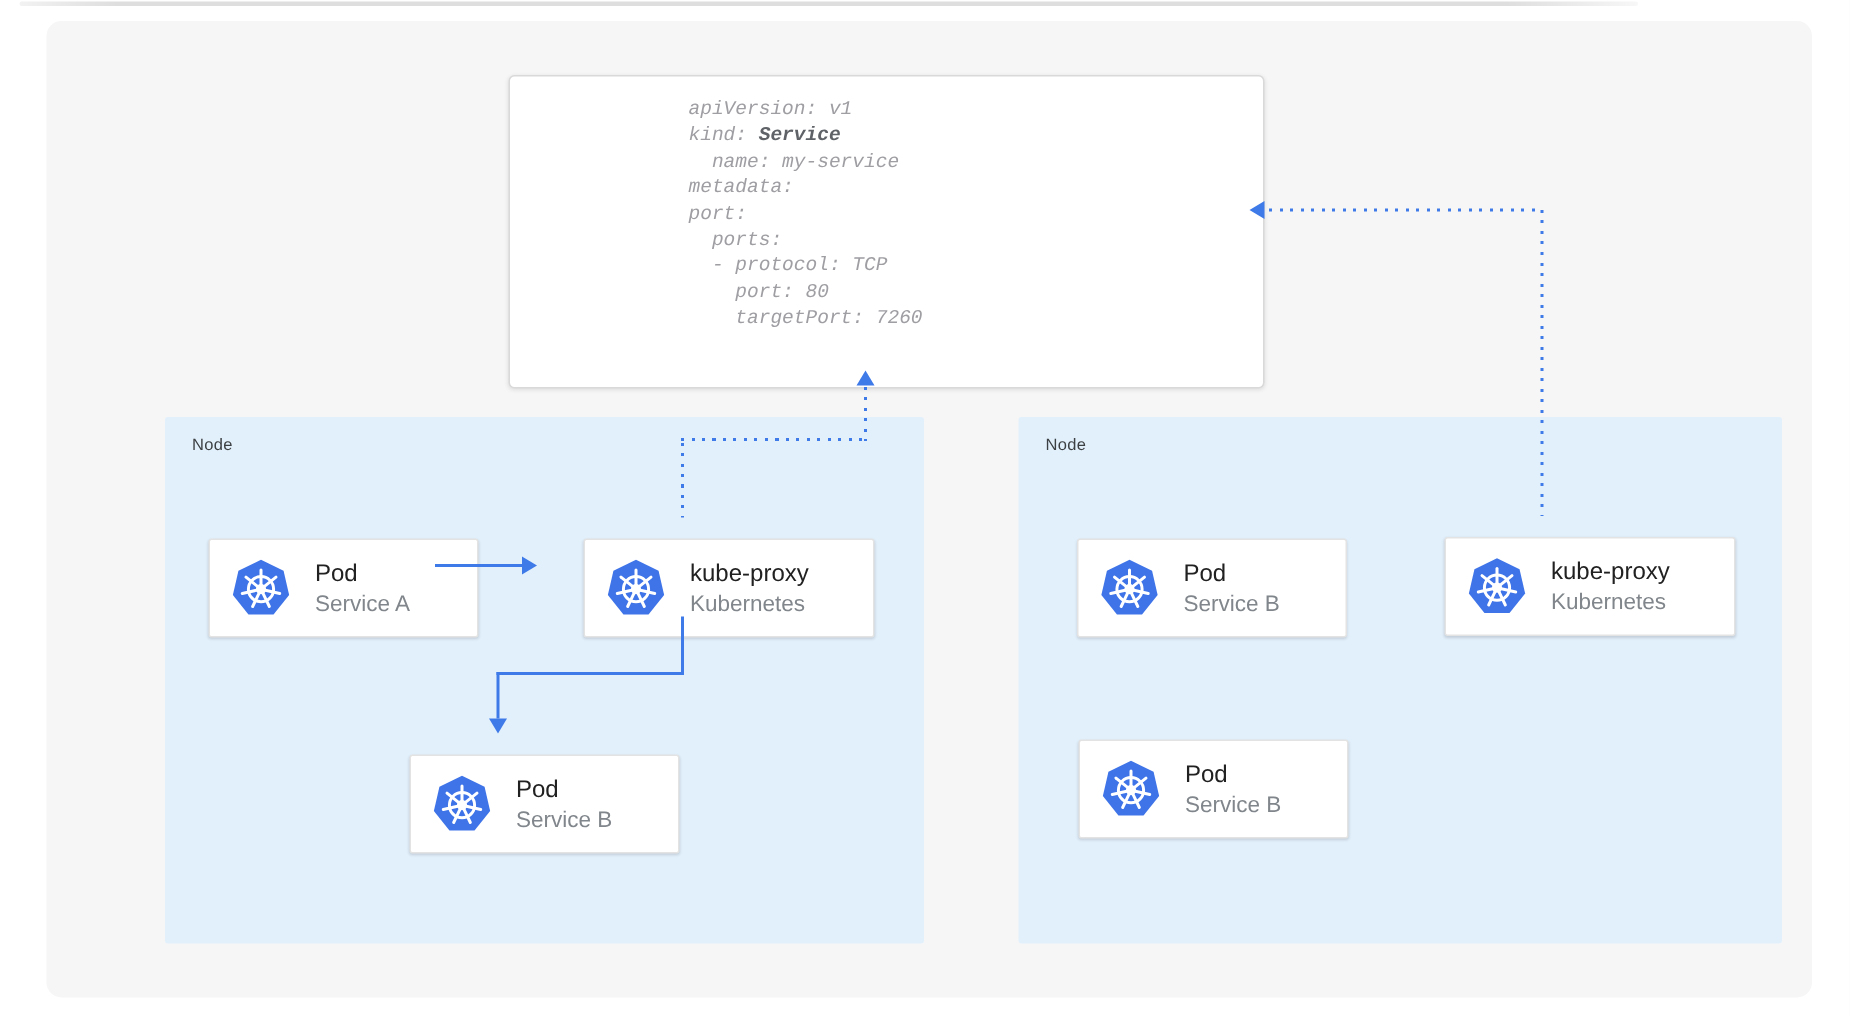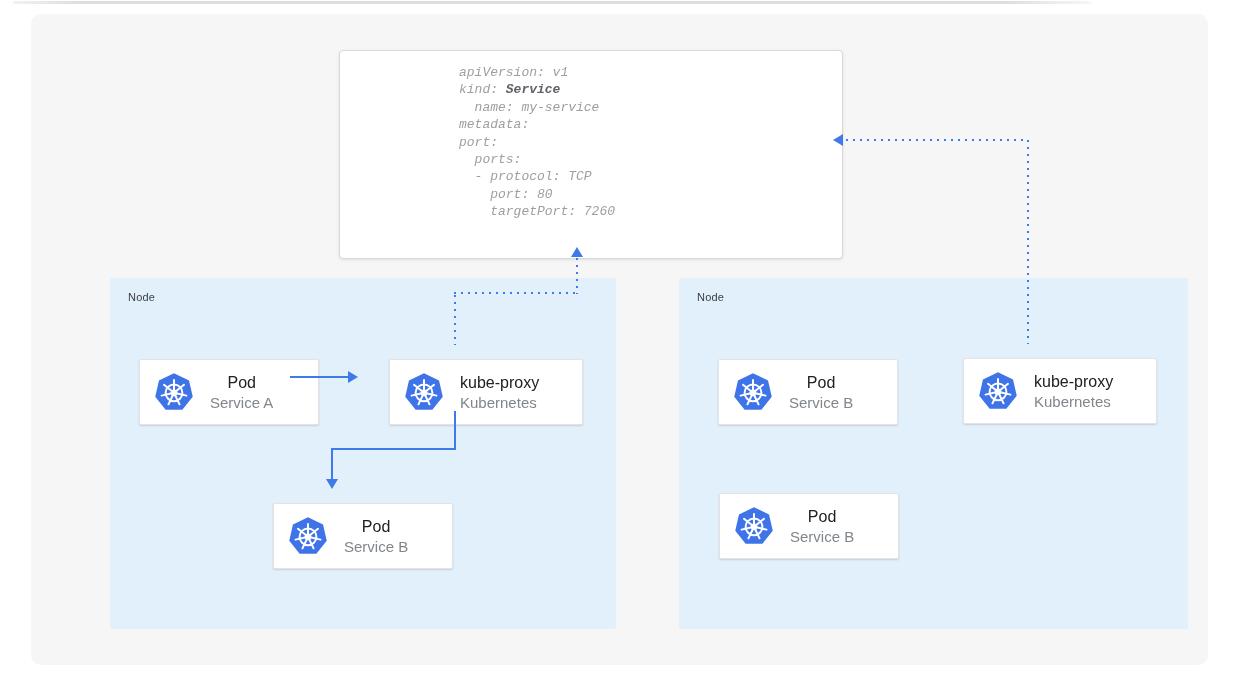--- a/index.html
+++ b/index.html
@@ -47,21 +47,21 @@
   }
   
   .card{
     position:absolute;height:66px;background:#ffffff;
     border:1px solid #e3e3e3;border-radius:2px;
     box-shadow:0 1px 2px rgba(0,0,0,.14);
     display:flex;align-items:center;padding-left:14px;gap:16px;
   }
   .k8s-icon{flex:0 0 auto;display:block;width:40px;height:40px;}
   .k8s-icon svg{width:40px;height:40px;display:block;}
-  .card-title{font-size:16px;font-weight:500;color:#212121;line-height:21px;text-align:center;}
+  .card-title{font-size:16px;font-weight:500;color:#212121;line-height:21px;}
   .card-sub{font-size:15px;color:#80868b;line-height:19px;}
   
   .seg{position:absolute;}
   .solid-h{height:2px;background:var(--blue);}
   .solid-v{width:2px;background:var(--blue);}
   .dot-h{height:2px;background-image:repeating-linear-gradient(to right,var(--blue) 0,var(--blue) 2px,transparent 2px,transparent 7px);}
   .dot-v{width:2px;background-image:repeating-linear-gradient(to bottom,var(--blue) 0,var(--blue) 2px,transparent 2px,transparent 7px);}
   .head{position:absolute;width:0;height:0;}
   .head-right{border-top:6px solid transparent;border-bottom:6px solid transparent;border-left:10px solid var(--blue);}
   .head-down{border-left:6px solid transparent;border-right:6px solid transparent;border-top:10px solid var(--blue);}

